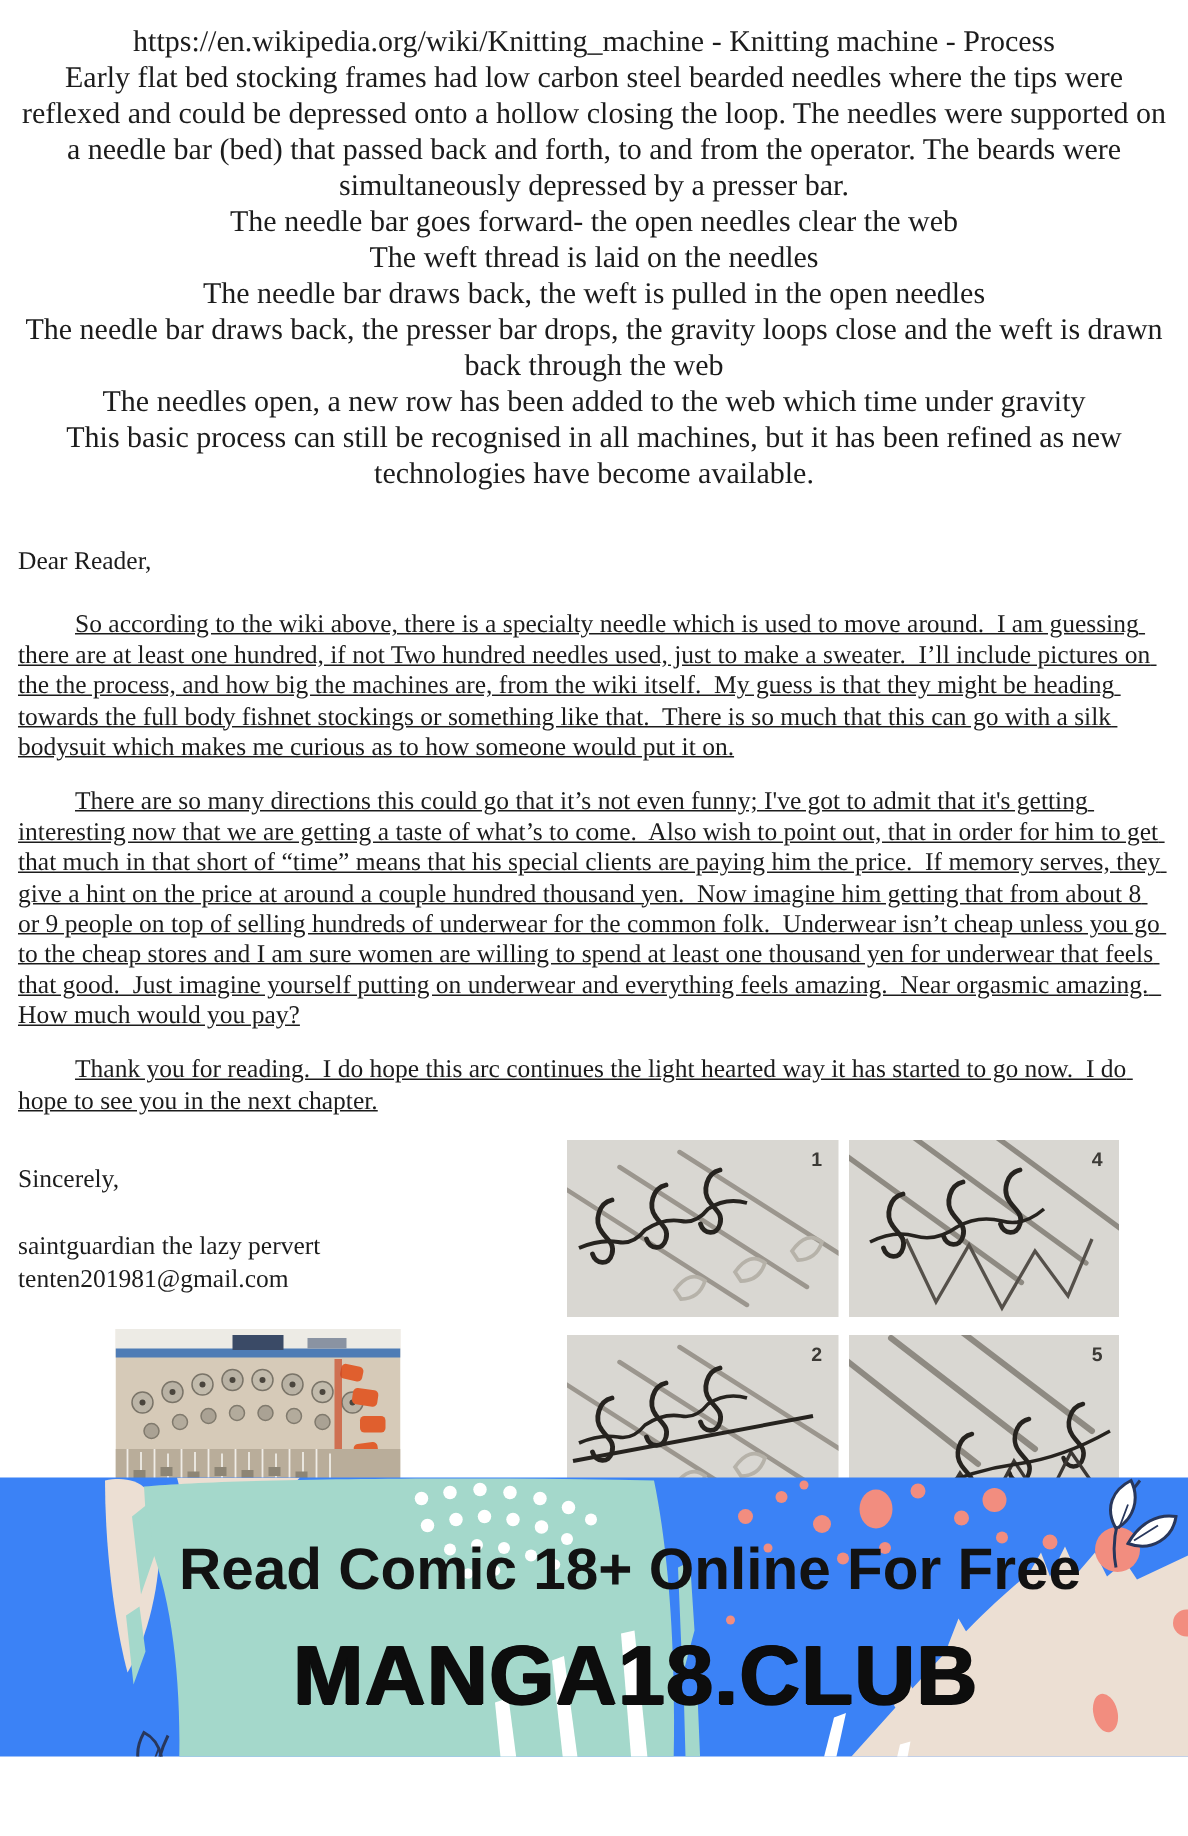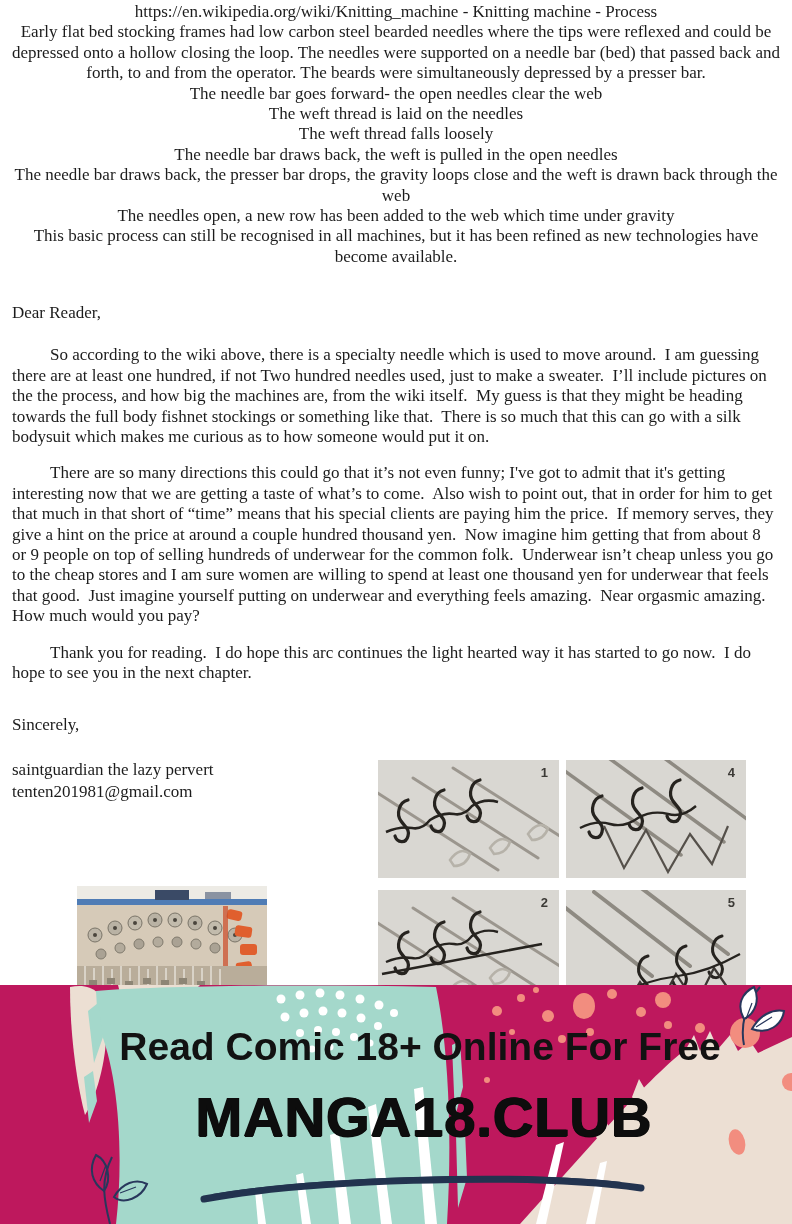--- a/index.html
+++ b/index.html
@@ -6,35 +6,36 @@
   .page{
     position:relative;
     width:792px;height:1224px;
     background:#ffffff;
     overflow:hidden;
     font-family:"Liberation Serif", serif;
     color:#1c1c1c;
   }
   
   .hdr{
-    width:772px;margin:0 auto;padding-top:2px;
+    width:772px;margin:0 auto;padding-top:16px;
     text-align:center;
-    font-size:17px;line-height:1.2;
+    font-size:20px;line-height:1.2;
   }
   .hdr-line{white-space:pre-wrap;}
   
   .letter{
     padding:0 14px 0 12px;
     font-size:17px;line-height:1.2;
   }
   .salutation{margin-top:36px;}
   .para{
     margin:22px 0 0 0;
     text-indent:38px;
     white-space:pre-wrap;
+    text-decoration:underline;
   }
   .para + .para{margin-top:16px;}
   .closing{margin-top:32px;}
   .sig-name{margin-top:24px;}
   .sig-email{margin-top:2px;}
   
   .photo{
     position:absolute;left:77px;top:886px;width:190px;height:120px;
   }
   .panel{
@@ -45,22 +46,22 @@
     position:absolute;top:5px;right:11px;
     font-family:"Liberation Sans", sans-serif;
     font-size:13px;font-weight:bold;color:#3c3a36;
   }
   #panel-1{left:378px;top:760px;}
   #panel-4{left:566px;top:760px;width:180px;}
   #panel-2{left:378px;top:890px;}
   #panel-5{left:566px;top:890px;width:180px;}
   
   .banner{
-    position:absolute;left:0;top:985px;width:792px;height:239px;
-    background:#be185d;z-index:5;overflow:hidden;
+    position:absolute;left:0;top:985px;width:792px;height:186px;
+    background:#3b82f6;z-index:5;overflow:hidden;
   }
   .banner svg.decor{position:absolute;left:0;top:0;}
   .banner-tagline{
     position:absolute;left:420px;top:42px;transform:translateX(-50%);
     white-space:nowrap;
     font-family:"Liberation Sans", sans-serif;
     font-size:39px;line-height:1;font-weight:600;
     color:#121212;z-index:7;
   }
   .banner-site{
@@ -76,21 +77,20 @@
 </head>
 <body>
 
 <div class="page">
 
   <div class="hdr">
     <div class="hdr-line">https://en.wikipedia.org/wiki/Knitting_machine - Knitting machine - Process</div>
     <div class="hdr-line">Early flat bed stocking frames had low carbon steel bearded needles where the tips were reflexed and could be depressed onto a hollow closing the loop. The needles were supported on a needle bar (bed) that passed back and forth, to and from the operator. The beards were simultaneously depressed by a presser bar.</div>
     <div class="hdr-line">The needle bar goes forward- the open needles clear the web</div>
     <div class="hdr-line">The weft thread is laid on the needles</div>
-    <div class="hdr-line">The weft thread falls loosely</div>
     <div class="hdr-line">The needle bar draws back, the weft is pulled in the open needles</div>
     <div class="hdr-line">The needle bar draws back, the presser bar drops, the gravity loops close and the weft is drawn back through the web</div>
     <div class="hdr-line">The needles open, a new row has been added to the web which time under gravity</div>
     <div class="hdr-line">This basic process can still be recognised in all machines, but it has been refined as new technologies have become available.</div>
   </div>
 
   <div class="letter">
     <div class="salutation">Dear Reader,</div>
     <p class="para">So according to the wiki above, there is a specialty needle which is used to move around.  I am guessing there are at least one hundred, if not Two hundred needles used, just to make a sweater.  I’ll include pictures on the the process, and how big the machines are, from the wiki itself.  My guess is that they might be heading towards the full body fishnet stockings or something like that.  There is so much that this can go with a silk bodysuit which makes me curious as to how someone would put it on.</p>
     <p class="para">There are so many directions this could go that it’s not even funny; I've got to admit that it's getting interesting now that we are getting a taste of what’s to come.  Also wish to point out, that in order for him to get that much in that short of “time” means that his special clients are paying him the price.  If memory serves, they give a hint on the price at around a couple hundred thousand yen.  Now imagine him getting that from about 8 or 9 people on top of selling hundreds of underwear for the common folk.  Underwear isn’t cheap unless you go to the cheap stores and I am sure women are willing to spend at least one thousand yen for underwear that feels that good.  Just imagine yourself putting on underwear and everything feels amazing.  Near orgasmic amazing.  How much would you pay?</p>

